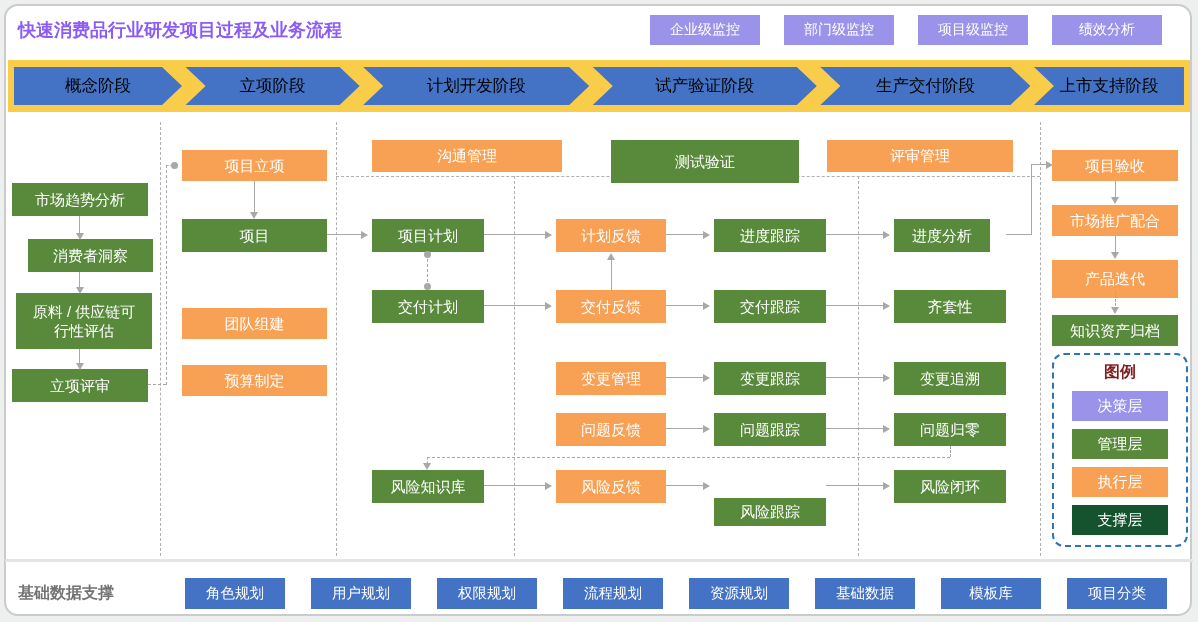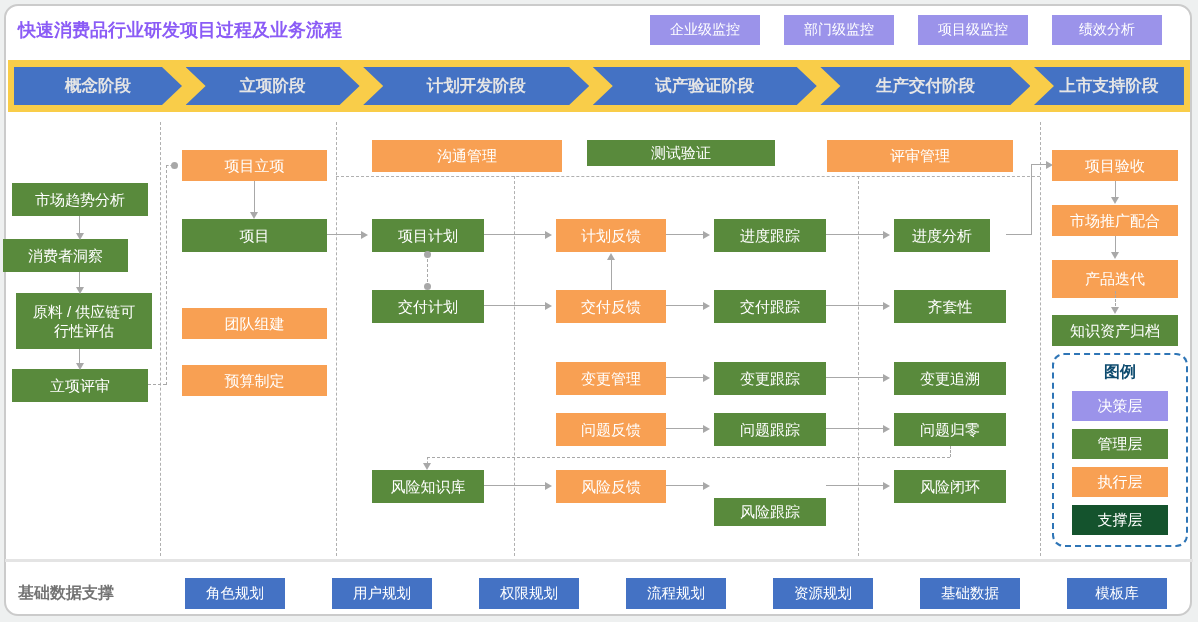--- a/index.html
+++ b/index.html
@@ -2,37 +2,37 @@
 <html><head>
 <meta charset="utf-8">
 <style>
   html,body{margin:0;padding:0;background:#eef0f0;font-family:"Liberation Sans","DejaVu Sans",sans-serif;}
   .page{position:relative;width:1198px;height:622px;overflow:hidden;}
   .frame{position:absolute;left:4px;top:4px;width:1188px;height:612px;background:#fff;border:2px solid #cbcbcb;border-radius:14px;box-sizing:border-box;}
   .title{position:absolute;left:18px;top:18px;font-size:18px;font-weight:bold;color:#8b5cf6;}
   .monitors{position:absolute;left:650px;top:15px;display:flex;gap:24px;}
   .monitors .btn{width:110px;height:30px;background:#9B93EA;color:#fff;font-size:14px;display:flex;align-items:center;justify-content:center;cursor:pointer;}
   .band{position:absolute;left:8px;top:60px;width:1182px;height:52px;background:#F9CD49;display:flex;align-items:center;justify-content:space-between;padding:0 6px;box-sizing:border-box;}
-  .stage{height:38px;background:#4472C4;color:#e5e5e5;font-size:16.5px;font-weight:bold;display:flex;align-items:center;justify-content:center;flex:0 0 auto;}
+  .stage{height:38px;background:#4472C4;color:#000000;font-size:16.5px;font-weight:normal;display:flex;align-items:center;justify-content:center;flex:0 0 auto;}
   .stage-first{clip-path:polygon(0 0,calc(100% - 20px) 0,100% 50%,calc(100% - 20px) 100%,0 100%);}
   .stage-mid{clip-path:polygon(0 0,calc(100% - 20px) 0,100% 50%,calc(100% - 20px) 100%,0 100%,20px 50%);}
   .stage-last{clip-path:polygon(0 0,100% 0,100% 100%,0 100%,20px 50%);}
   .node{position:absolute;display:flex;align-items:center;justify-content:center;color:#fff;font-size:15px;text-align:center;line-height:1.3;box-sizing:border-box;padding:0 12px;cursor:pointer;}
   .g{background:#598A3C;} .o{background:#F8A053;}
   .hl{position:absolute;height:0;border-top:1.5px solid #a8a8a8;}
   .vl{position:absolute;width:0;border-left:1.5px solid #a8a8a8;}
   .hd{border-top-style:dashed;} .vd{border-left-style:dashed;}
   .ar{position:absolute;width:0;height:0;border-top:4.5px solid transparent;border-bottom:4.5px solid transparent;border-left:7px solid #a8a8a8;}
   .ad{position:absolute;width:0;height:0;border-left:4.5px solid transparent;border-right:4.5px solid transparent;border-top:7px solid #a8a8a8;}
   .au{position:absolute;width:0;height:0;border-left:4.5px solid transparent;border-right:4.5px solid transparent;border-bottom:7px solid #a8a8a8;}
   .dot{position:absolute;width:7px;height:7px;border-radius:50%;background:#a8a8a8;}
   .div-v{position:absolute;width:0;border-left:1px dashed #b0b0b0;}
   .div-h{position:absolute;height:0;border-top:1px dashed #b0b0b0;}
   .legend{position:absolute;left:1052px;top:353px;width:136px;height:194px;border:2.5px dashed #2E75B6;border-radius:12px;box-sizing:border-box;background:#fff;display:flex;flex-direction:column;align-items:center;}
-  .legend-title{font-size:16px;font-weight:bold;color:#0c4a6e;margin-top:7px;}
+  .legend-title{font-size:16px;font-weight:bold;color:#7f1d1d;margin-top:7px;}
   .legend-item{width:96px;height:30px;margin-top:8px;color:#fff;font-size:15px;display:flex;align-items:center;justify-content:center;}
   .lg-purple{background:#9B93EA;} .lg-green{background:#598A3C;} .lg-orange{background:#F8A053;} .lg-blue{background:#14532d;}
   .footer-sep{position:absolute;left:5px;top:559px;width:1188px;height:3px;background:#e4e4e4;}
   .footer-label{position:absolute;left:18px;top:583px;font-size:16px;font-weight:bold;color:#737373;}
   .footer-btns{position:absolute;left:185px;top:578px;width:982px;height:31px;display:flex;justify-content:space-between;}
   .footer-btns .btn{width:100px;height:31px;background:#4472C4;color:#fff;font-size:14.5px;display:flex;align-items:center;justify-content:center;cursor:pointer;}
 </style>
 </head>
 <body>
 
@@ -58,21 +58,21 @@
   </div>
 
   <div class="div-v" style="left:160px;top:122px;height:434px"></div>
   <div class="div-v" style="left:336px;top:122px;height:434px"></div>
   <div class="div-v" style="left:1040px;top:122px;height:434px"></div>
   <div class="div-h" style="left:336px;top:176px;width:704px"></div>
   <div class="div-v" style="left:514px;top:176px;height:380px"></div>
   <div class="div-v" style="left:858px;top:176px;height:380px"></div>
 
   <div class="node g" style="left:12px;top:183px;width:136px;height:33px">市场趋势分析</div>
-  <div class="node g" style="left:3px;top:239px;width:125px;height:33px">消费者洞察</div>
+  <div class="node g" style="left:28px;top:239px;width:125px;height:33px">消费者洞察</div>
   <div class="node g" style="left:16px;top:293px;width:136px;height:56px">原料 / 供应链可行性评估</div>
   <div class="node g" style="left:12px;top:369px;width:136px;height:33px">立项评审</div>
   <div class="vl" style="left:79px;top:216px;height:17px"></div>
   <div class="ad" style="left:75.5px;top:233px"></div>
   <div class="vl" style="left:79px;top:272px;height:15px"></div>
   <div class="ad" style="left:75.5px;top:287px"></div>
   <div class="vl" style="left:79px;top:349px;height:14px"></div>
   <div class="ad" style="left:75.5px;top:363px"></div>
 
   <div class="hl hd" style="left:148px;top:384px;width:18px"></div>
@@ -81,21 +81,21 @@
   <div class="dot" style="left:171px;top:161.5px"></div>
 
   <div class="node o" style="left:182px;top:150px;width:145px;height:31px">项目立项</div>
   <div class="node g" style="left:182px;top:219px;width:145px;height:33px">项目</div>
   <div class="node o" style="left:182px;top:308px;width:145px;height:31px">团队组建</div>
   <div class="node o" style="left:182px;top:365px;width:145px;height:31px">预算制定</div>
   <div class="vl" style="left:253.5px;top:181px;height:31px"></div>
   <div class="ad" style="left:250px;top:212px"></div>
 
   <div class="node o" style="left:372px;top:140px;width:190px;height:32px">沟通管理</div>
-  <div class="node g" style="left:587px;top:140px;width:188px;height:26px">测试验证</div>
+  <div class="node g" style="left:611px;top:140px;width:188px;height:43px">测试验证</div>
   <div class="node o" style="left:827px;top:140px;width:186px;height:32px">评审管理</div>
 
   <div class="node g" style="left:372px;top:219px;width:112px;height:33px">项目计划</div>
   <div class="node o" style="left:556px;top:219px;width:110px;height:33px">计划反馈</div>
   <div class="node g" style="left:714px;top:219px;width:112px;height:33px">进度跟踪</div>
   <div class="node g" style="left:894px;top:219px;width:96px;height:33px">进度分析</div>
 
   <div class="node g" style="left:372px;top:290px;width:112px;height:33px">交付计划</div>
   <div class="node o" style="left:556px;top:290px;width:110px;height:33px">交付反馈</div>
   <div class="node g" style="left:714px;top:290px;width:112px;height:33px">交付跟踪</div>
@@ -182,14 +182,15 @@
   <div class="footer-sep"></div>
   <div class="footer-label">基础数据支撑</div>
   <div class="footer-btns">
     <div class="btn">角色规划</div>
     <div class="btn">用户规划</div>
     <div class="btn">权限规划</div>
     <div class="btn">流程规划</div>
     <div class="btn">资源规划</div>
     <div class="btn">基础数据</div>
     <div class="btn">模板库</div>
+    <div class="btn">项目分类</div>
   </div>
 </div>
 
 </body></html>

